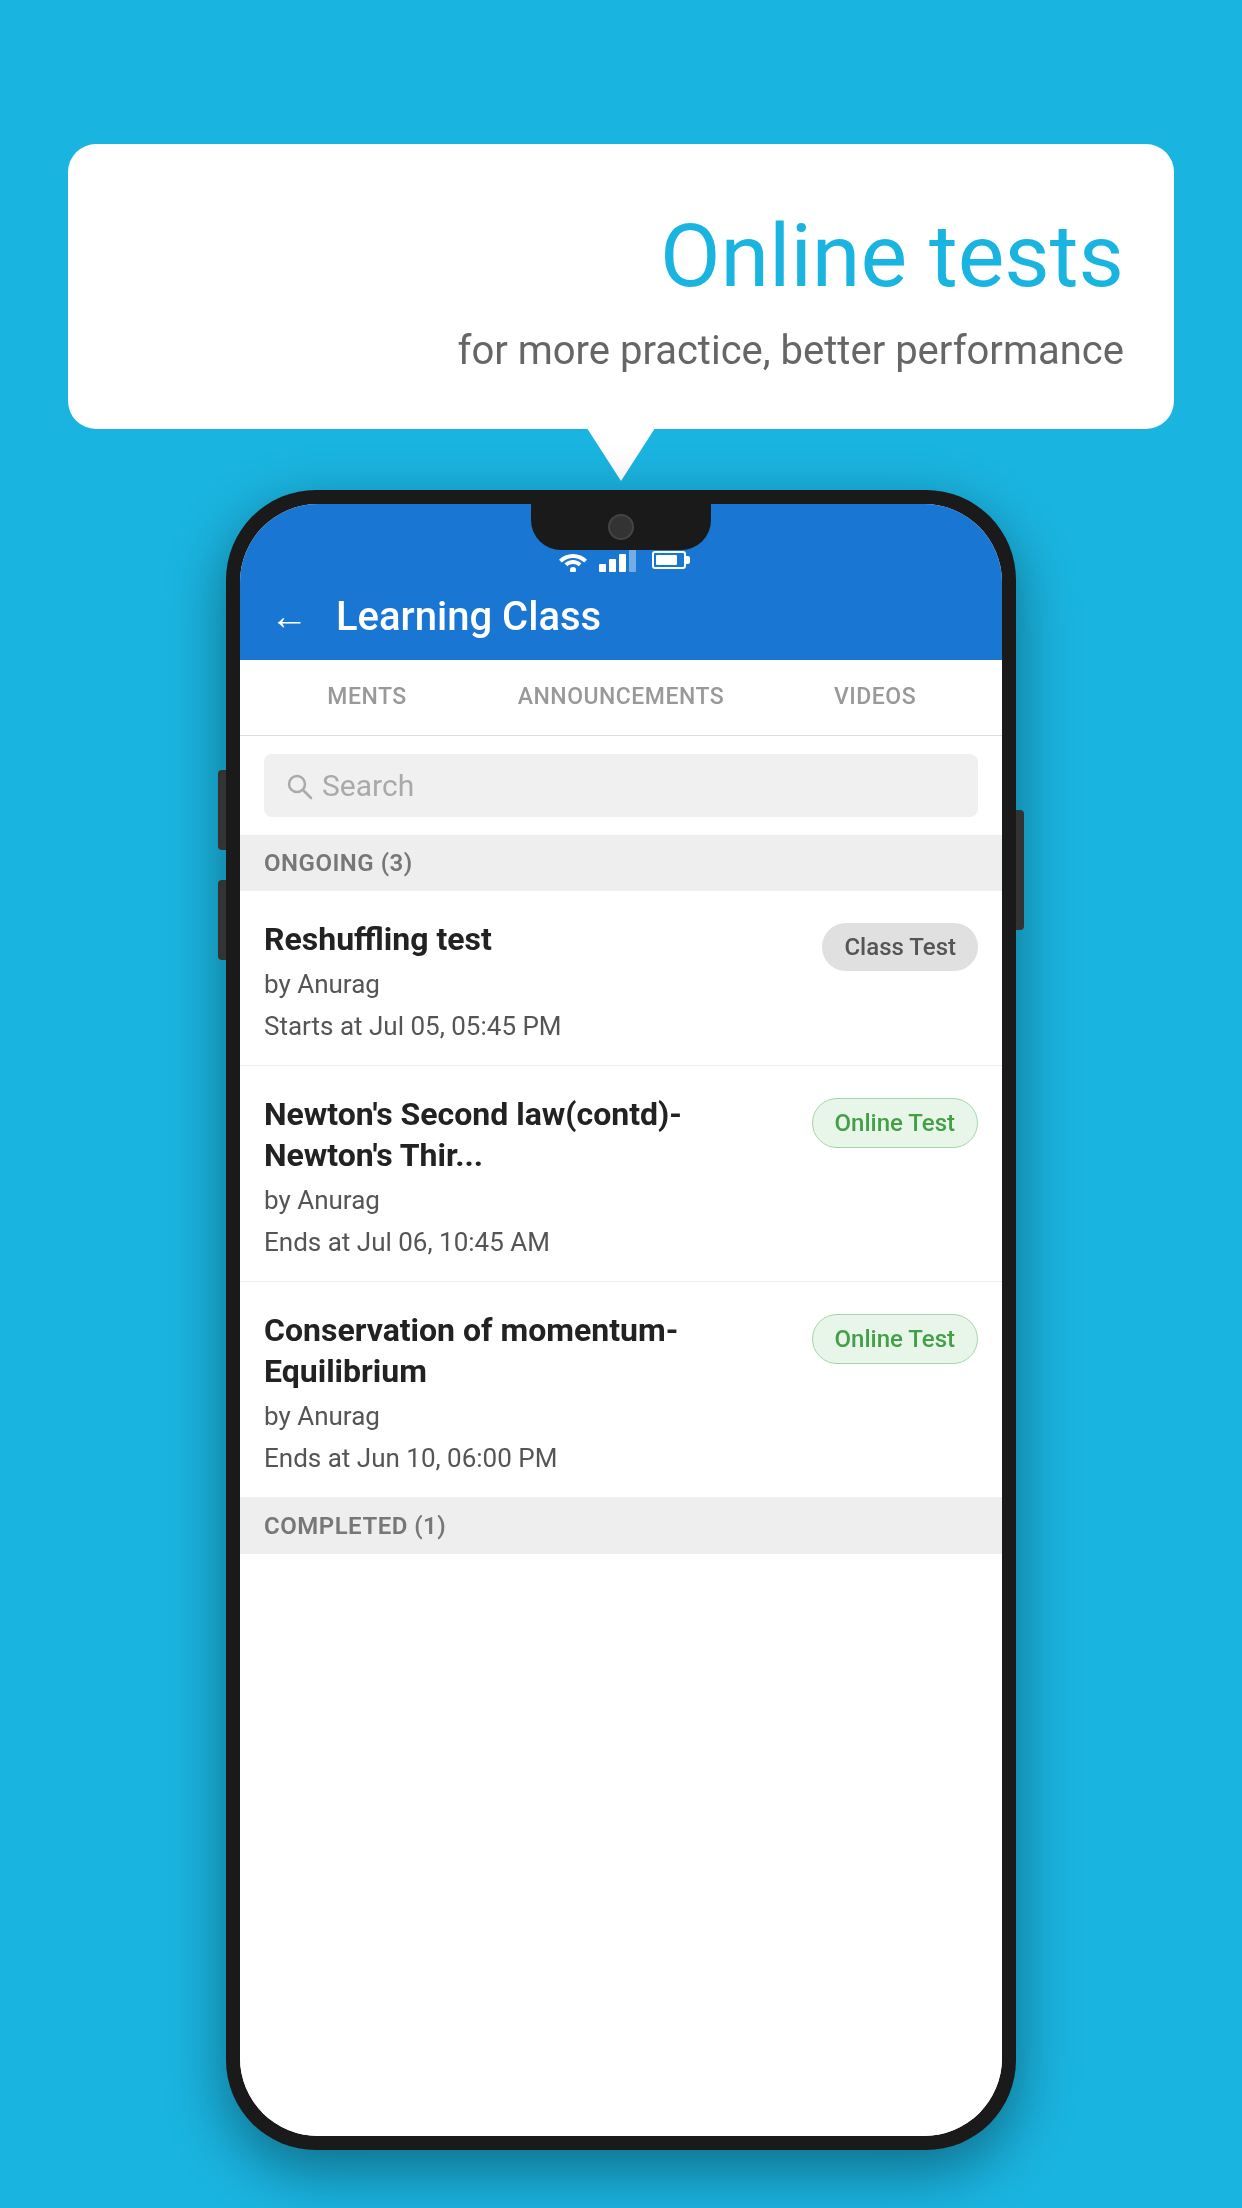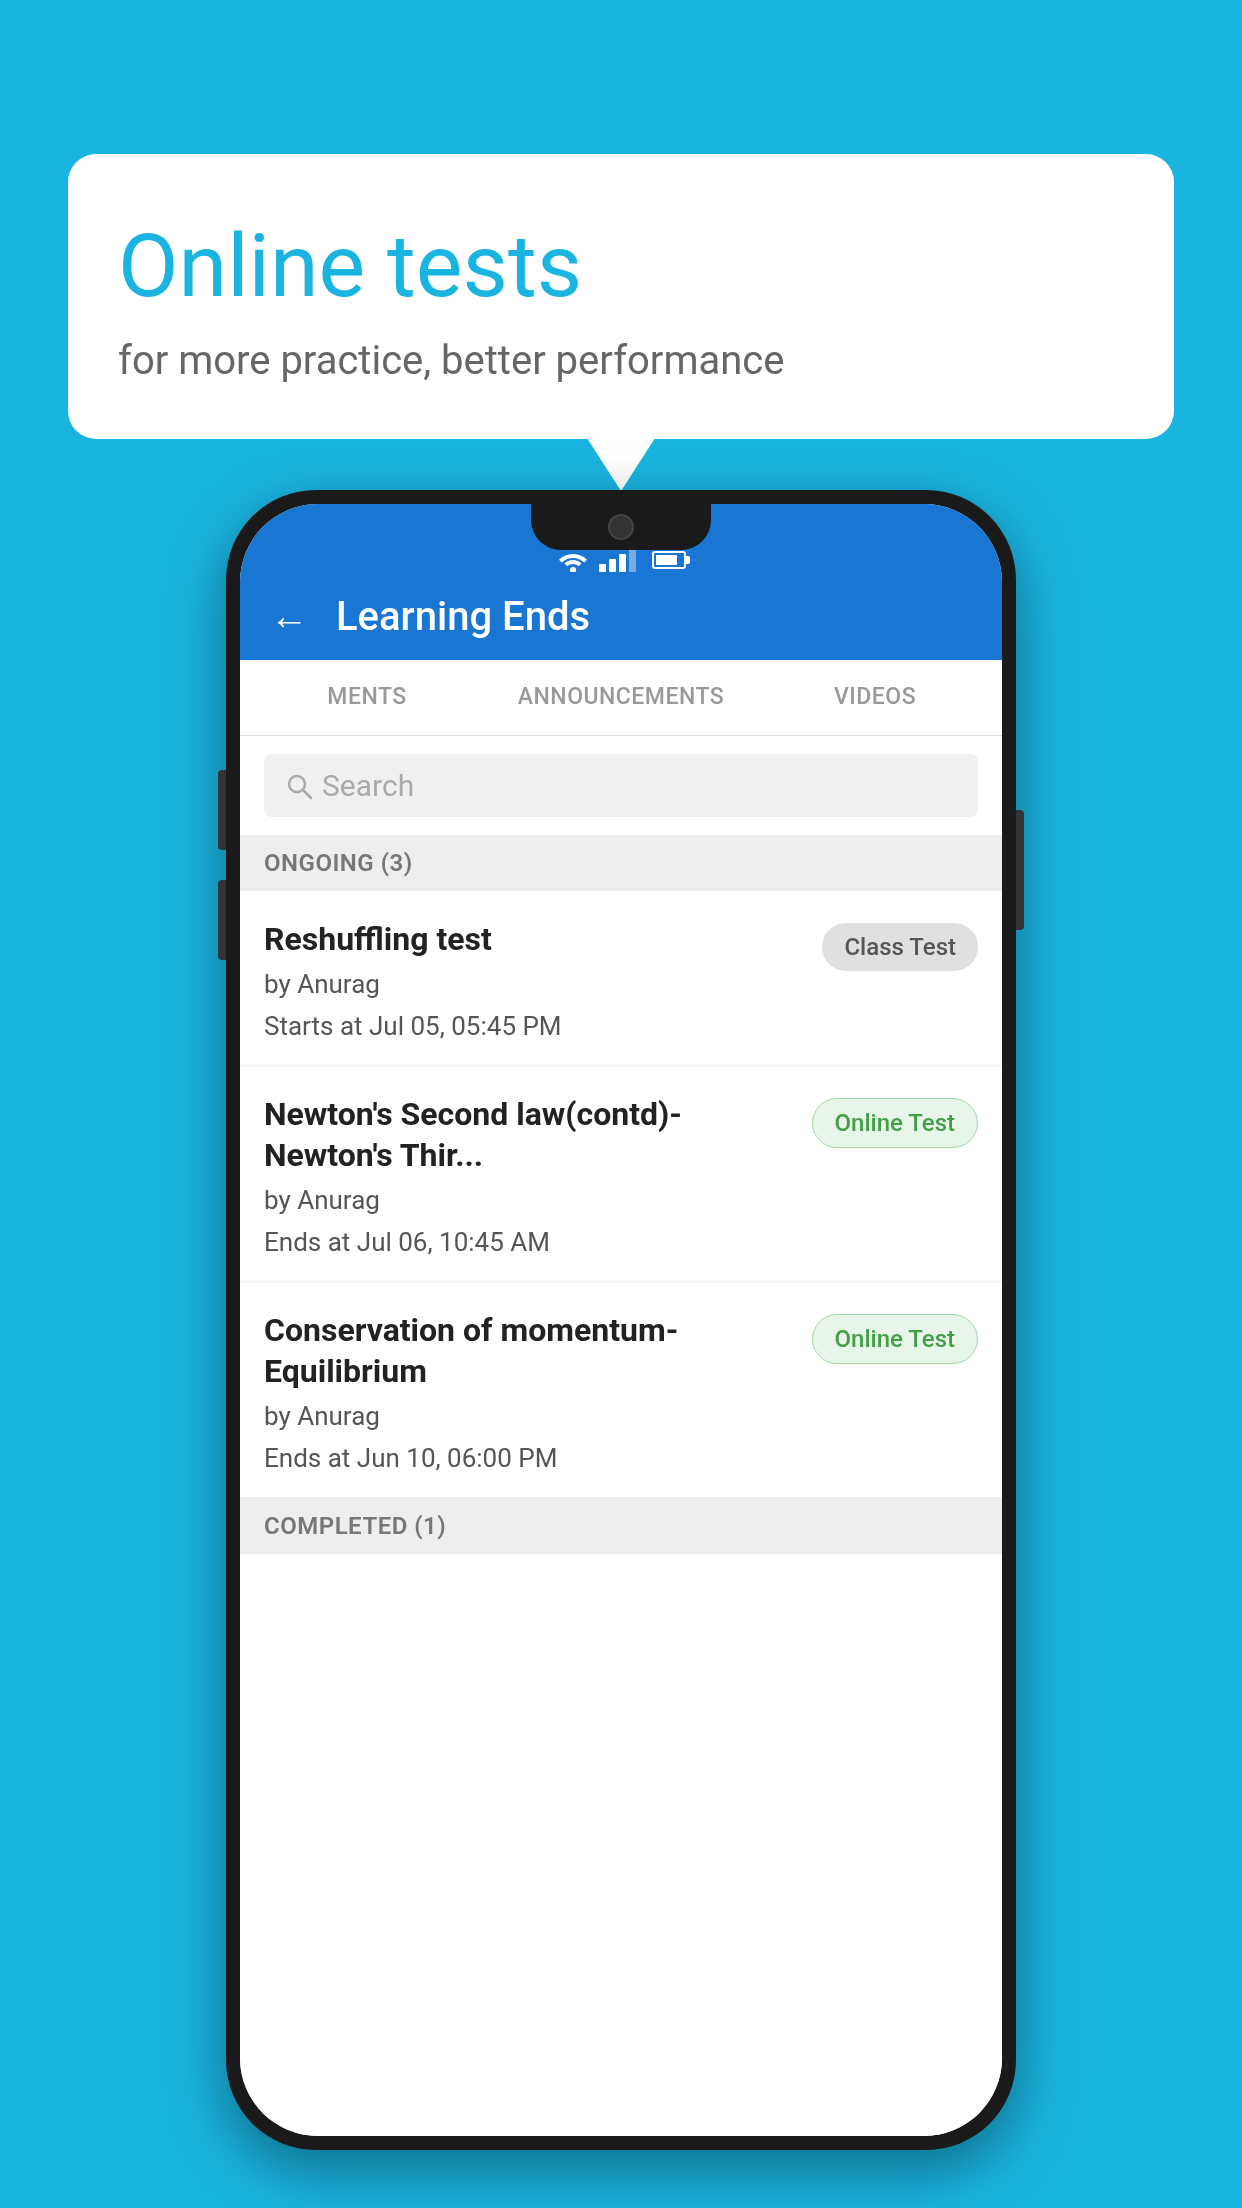--- a/index.html
+++ b/index.html
@@ -9,27 +9,27 @@
       height: 2208px;
       background-color: #1ab4e0;
       font-family: 'Roboto', Arial, sans-serif;
       overflow: hidden;
       position: relative;
     }
 
     
     .speech-bubble {
       position: absolute;
-      top: 154px;
+      top: 144px;
       left: 68px;
       right: 68px;
       background: white;
       border-radius: 28px;
       padding: 60px 50px 55px;
-      text-align: left;
+      text-align: right;
     }
 
     .speech-bubble::after {
       content: '';
       position: absolute;
       bottom: -52px;
       left: 50%;
       transform: translateX(-50%);
       width: 0;
       height: 0;
@@ -394,21 +394,21 @@
           </div>
 
           <div class="battery-icon">
             <div class="battery-fill"></div>
           </div>
         </div>
       </div>
 
       <div class="app-header">
         <span class="back-arrow">←</span>
-        <span class="app-title">Learning Ends</span>
+        <span class="app-title">Learning Class</span>
       </div>
 
       <div class="tab-bar">
         <div class="tab-item">MENTS</div>
         <div class="tab-item">ANNOUNCEMENTS</div>
         <div class="tab-item">VIDEOS</div>
       </div>
 
       <div class="search-container">
         <div class="search-input-wrapper">

